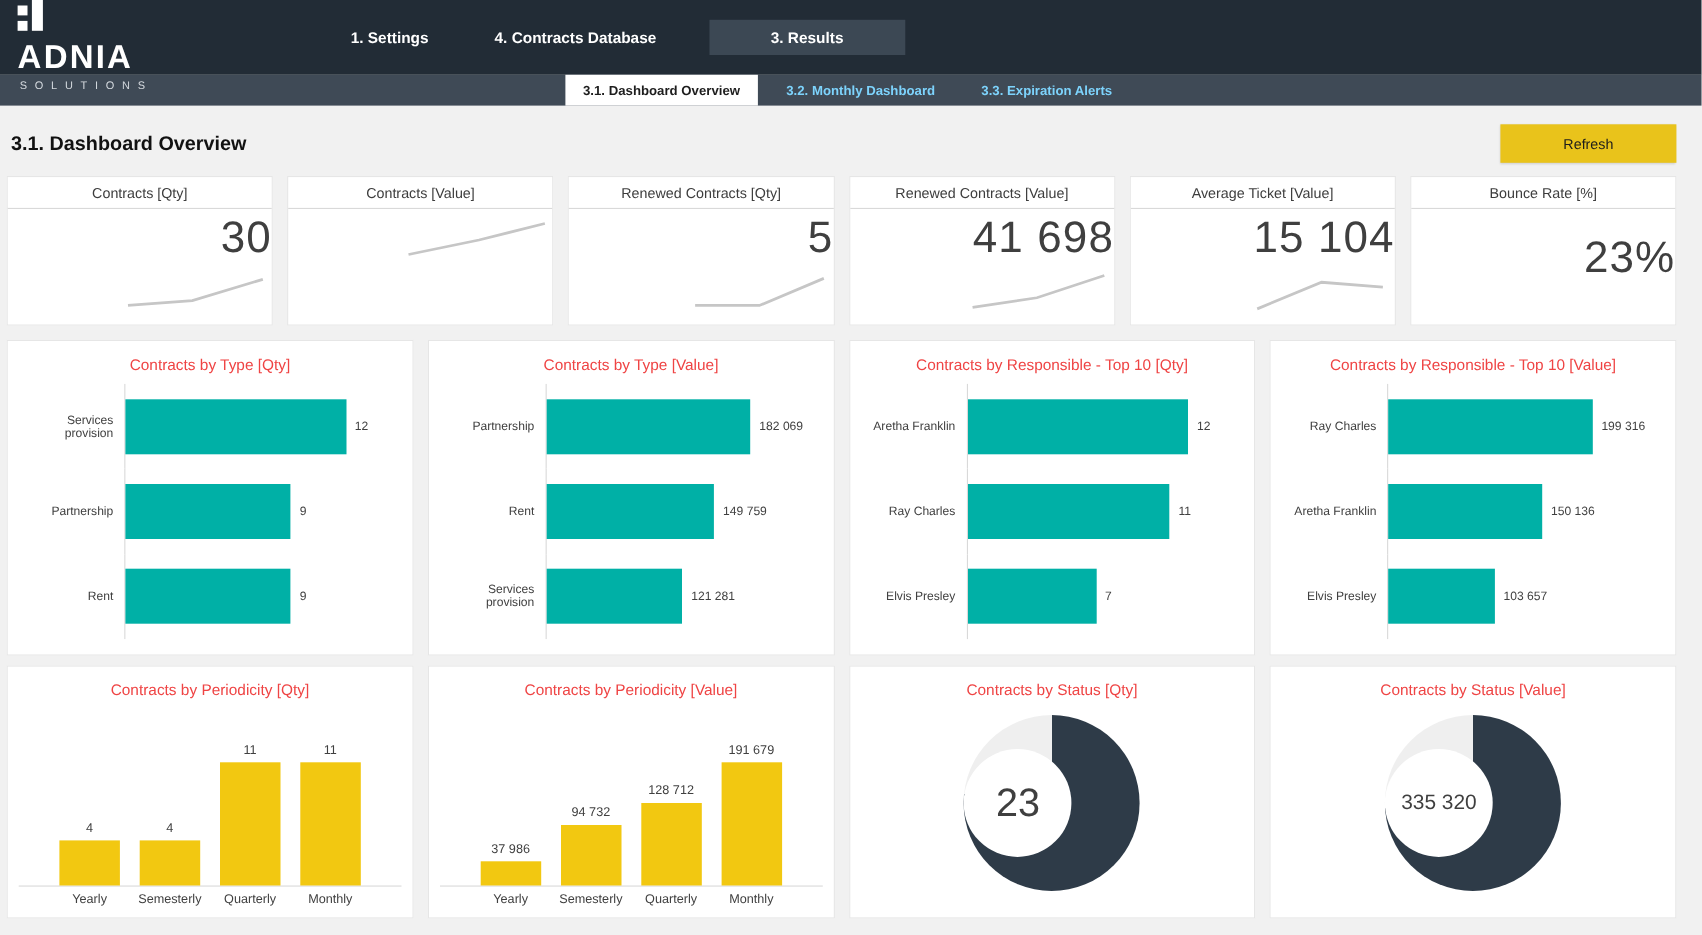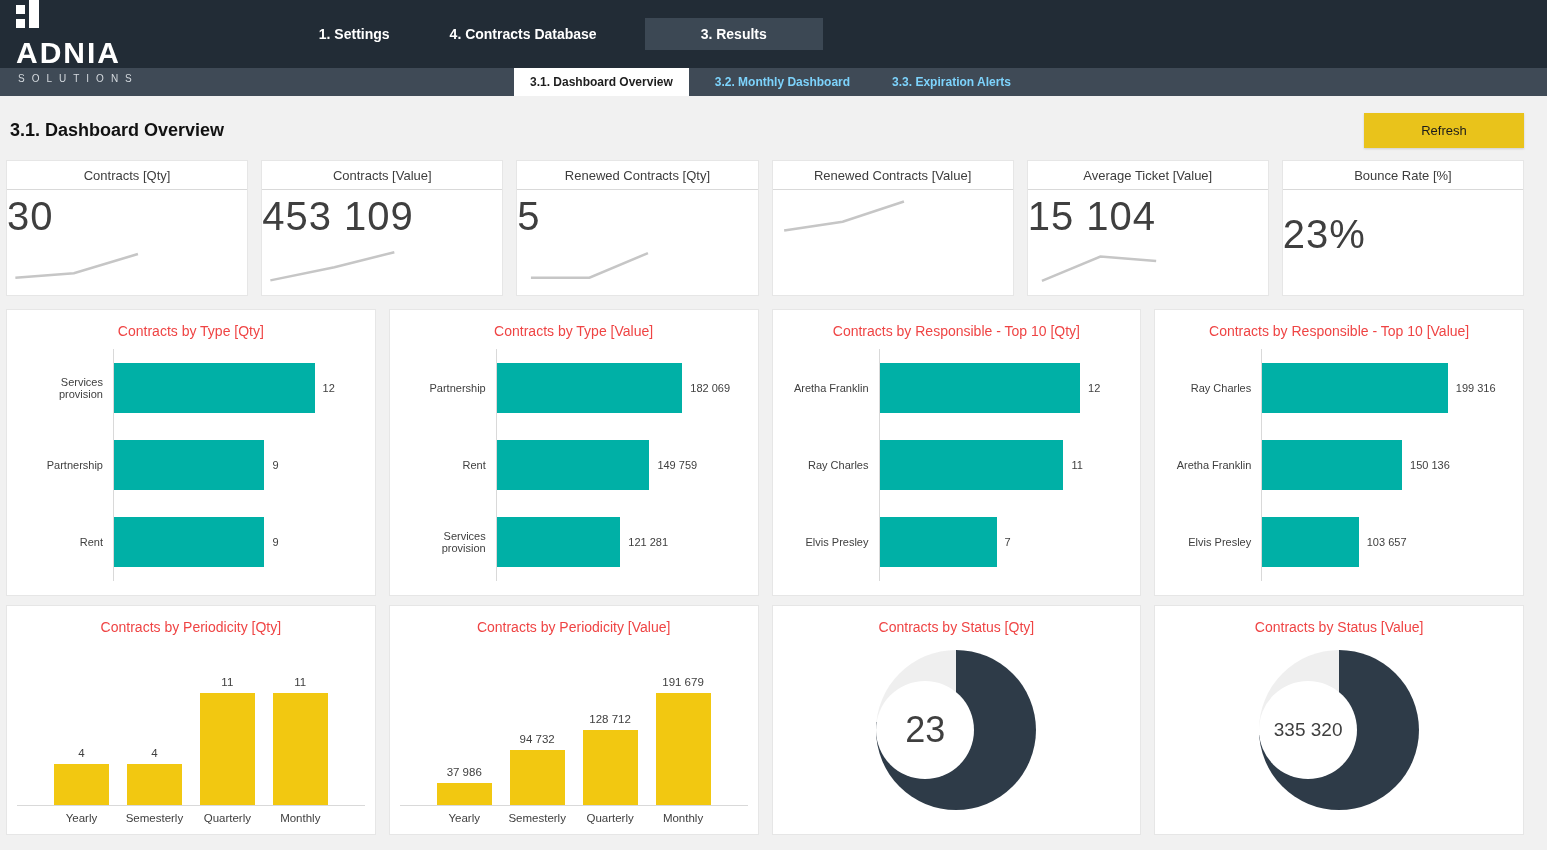--- a/index.html
+++ b/index.html
@@ -26,21 +26,21 @@
   .subtab.active { background:#fff; color:#1d1d1d; }
   .subtab + .subtab { margin-left:10px; }
 
   
   .title-row { height:58px; display:flex; align-items:center; justify-content:space-between; padding:10px 23px 0 10px; }
   .page-title { font-size:18px; font-weight:600; color:#111; }
   .refresh-btn { background:var(--button_yellow,#E9C31B); border:none; width:160px; height:35px; font-size:13px; font-family:inherit; color:#1c1c1c; cursor:pointer; box-shadow:0 1px 2px rgba(0,0,0,.15); }
 
   
   .kpi-row { display:flex; gap:13px; padding:6px 23px 0 6px; height:142px; }
-  .kpi-card { flex:1; background:#fff; border:1px solid #e6e6e6; display:flex; flex-direction:column; align-items:flex-start; }
+  .kpi-card { flex:1; background:#fff; border:1px solid #e6e6e6; display:flex; flex-direction:column; align-items:flex-end; }
   .kpi-title { width:100%; text-align:center; font-size:13px; color:#3d3d3d; padding:7px 0 6px; border-bottom:1px solid #d9d9d9; }
   .kpi-value { font-size:40px; color:var(--text_dark,#3F3F3F); margin-top:4px; letter-spacing:1px; }
   .kpi-card.no-spark .kpi-value { margin-top:22px; }
   .spark { width:58%; height:44px; margin-top:0px; }
 
   
   .row { display:flex; gap:13px; padding:0 23px 0 6px; }
   .row.mid { margin-top:13px; height:287px; }
   .row.bottom { margin-top:9px; height:230px; }
   .panel { flex:1; background:#fff; border:1px solid #e6e6e6; display:flex; flex-direction:column; }
@@ -107,34 +107,34 @@
 <div class="kpi-row">
   <div class="kpi-card">
     <div class="kpi-title">Contracts [Qty]</div>
     <div class="kpi-value">30</div>
     <svg class="spark" viewBox="0 0 100 100" preserveAspectRatio="none">
         <polyline fill="none" stroke="#C6C6C6" stroke-width="2.5" vector-effect="non-scaling-stroke" points="6,88 48,78 94,34"></polyline>
       </svg>
   </div>
   <div class="kpi-card">
     <div class="kpi-title">Contracts [Value]</div>
-    <div class="kpi-value">453 109</div>
     <svg class="spark" viewBox="0 0 100 100" preserveAspectRatio="none">
         <polyline fill="none" stroke="#C6C6C6" stroke-width="2.5" vector-effect="non-scaling-stroke" points="6,94 52,64 95,30"></polyline>
       </svg>
   </div>
   <div class="kpi-card">
     <div class="kpi-title">Renewed Contracts [Qty]</div>
     <div class="kpi-value">5</div>
     <svg class="spark" viewBox="0 0 100 100" preserveAspectRatio="none">
         <polyline fill="none" stroke="#C6C6C6" stroke-width="2.5" vector-effect="non-scaling-stroke" points="10,88 52,88 94,32"></polyline>
       </svg>
   </div>
   <div class="kpi-card">
     <div class="kpi-title">Renewed Contracts [Value]</div>
+    <div class="kpi-value">41 698</div>
     <svg class="spark" viewBox="0 0 100 100" preserveAspectRatio="none">
         <polyline fill="none" stroke="#C6C6C6" stroke-width="2.5" vector-effect="non-scaling-stroke" points="8,92 50,72 94,26"></polyline>
       </svg>
   </div>
   <div class="kpi-card">
     <div class="kpi-title">Average Ticket [Value]</div>
     <div class="kpi-value">15 104</div>
     <svg class="spark" viewBox="0 0 100 100" preserveAspectRatio="none">
         <polyline fill="none" stroke="#C6C6C6" stroke-width="2.5" vector-effect="non-scaling-stroke" points="10,95 52,40 92,50"></polyline>
       </svg>

